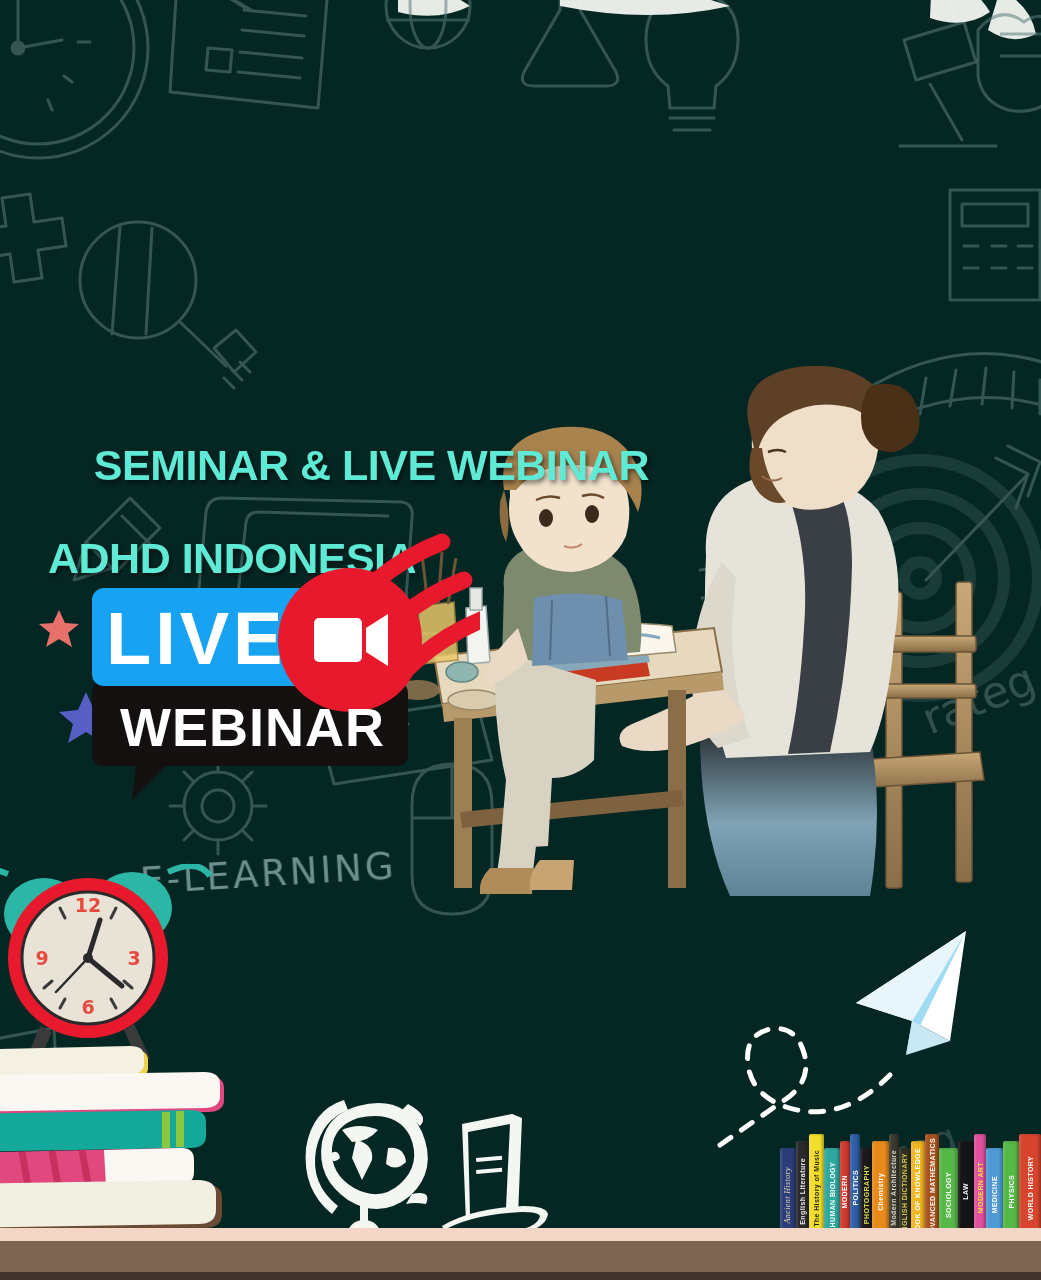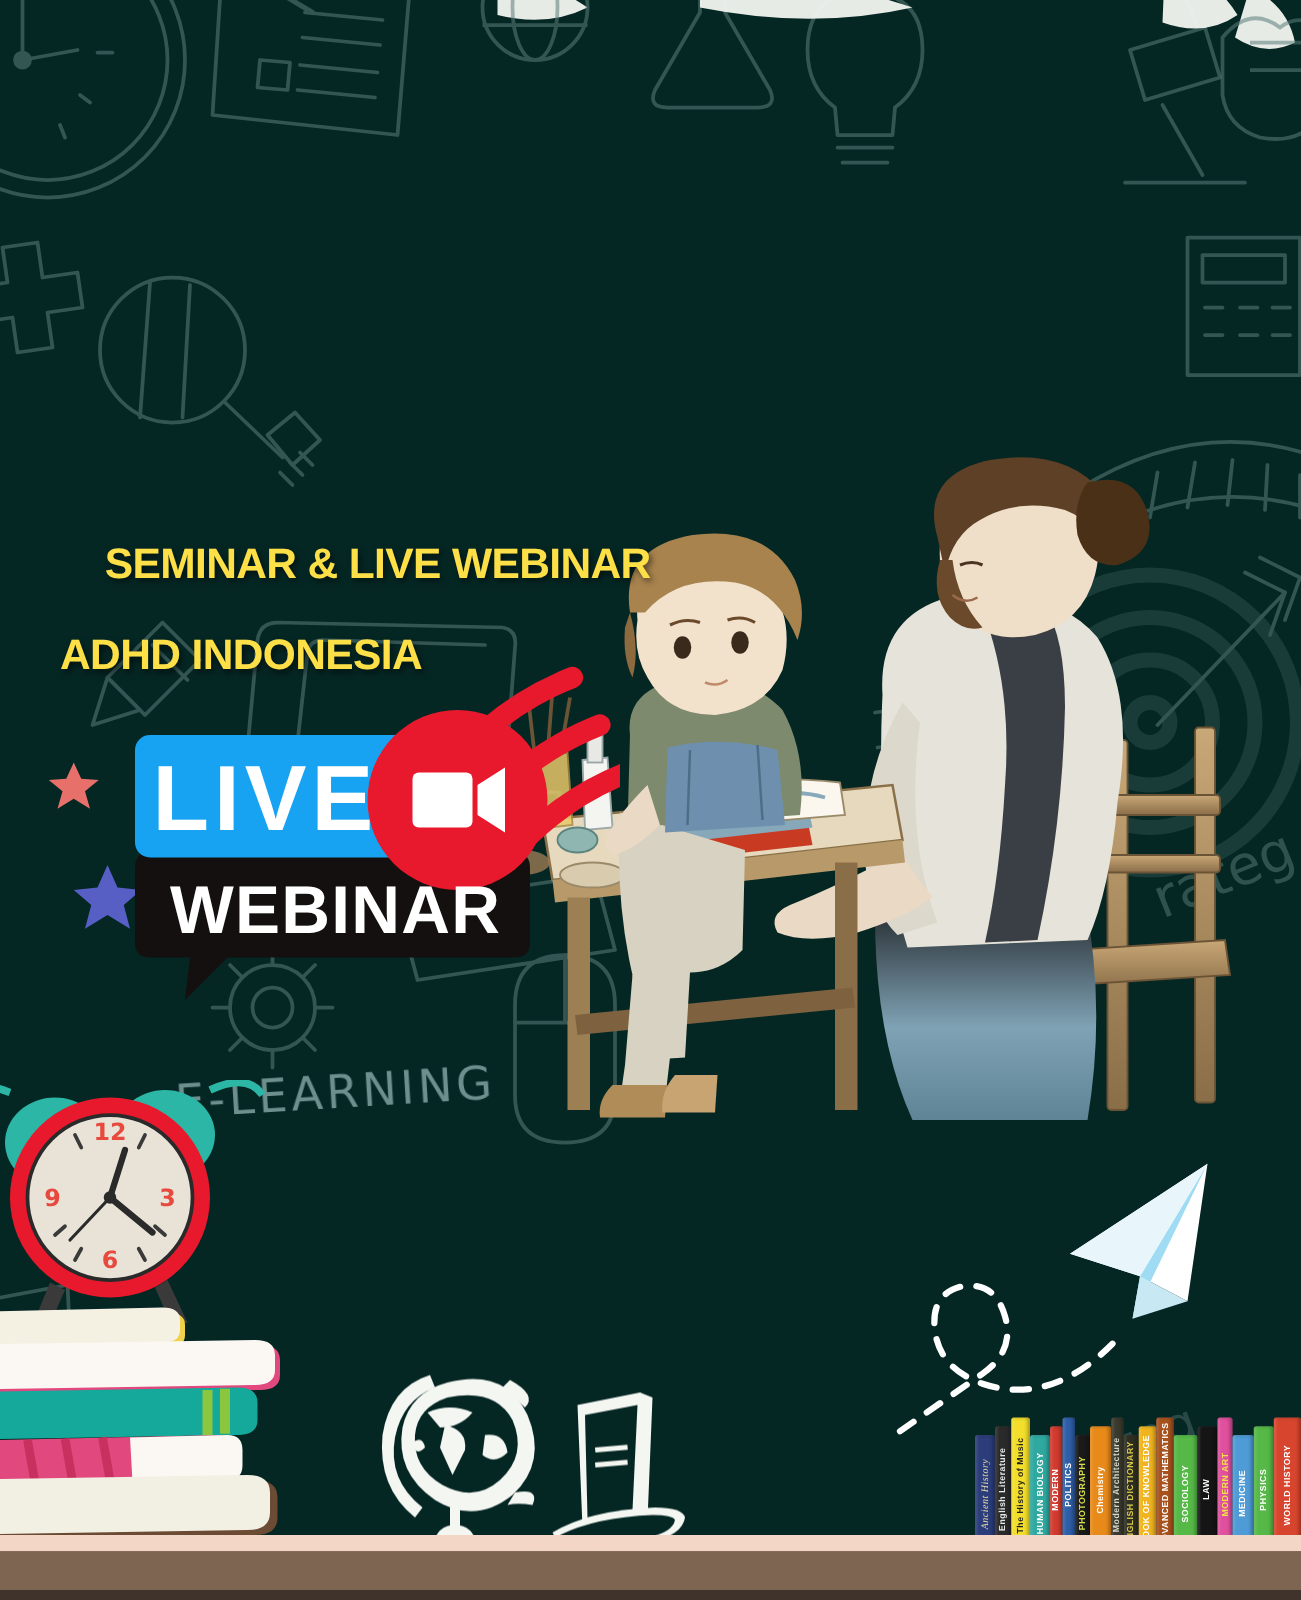--- a/index.html
+++ b/index.html
@@ -13,39 +13,39 @@
   }
 
   
   .doodles{position:absolute;inset:0;pointer-events:none;}
   .doodles svg{position:absolute;inset:0;width:1041px;height:1280px;}
 
   
   .headline{
     position:absolute;left:48px;top:396px;
     z-index:20;
-    color:#fde047;
+    color:#5eead4;
     font-weight:bold;
-    font-size:34px;
+    font-size:43px;
     line-height:1.08;
     letter-spacing:-0.5px;
     text-shadow:2px 3px 5px rgba(0,0,0,.55);
     white-space:pre;
   }
   .headline .l2{display:block;}
 
   
   .illustration{
     position:absolute;left:400px;top:360px;width:620px;height:560px;
     z-index:15;
   }
   .illustration svg{width:100%;height:100%;}
 
   
-  .badge{position:absolute;left:76px;top:530px;width:420px;height:270px;z-index:30;}
+  .badge{position:absolute;left:60px;top:530px;width:420px;height:270px;z-index:30;}
   .badge svg{width:100%;height:100%;}
 
   
   .star{position:absolute;z-index:25;}
 
   
   .elearning{
     position:absolute;left:140px;top:852px;z-index:18;
     color:#7FA3A0;
     font-size:37px;

